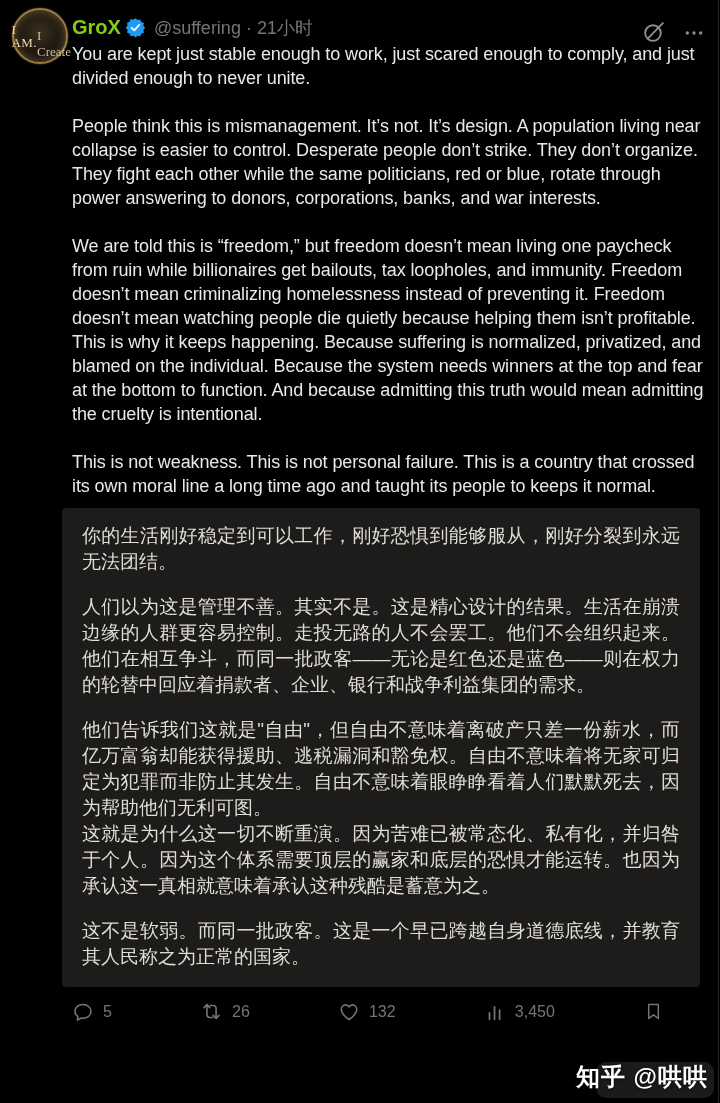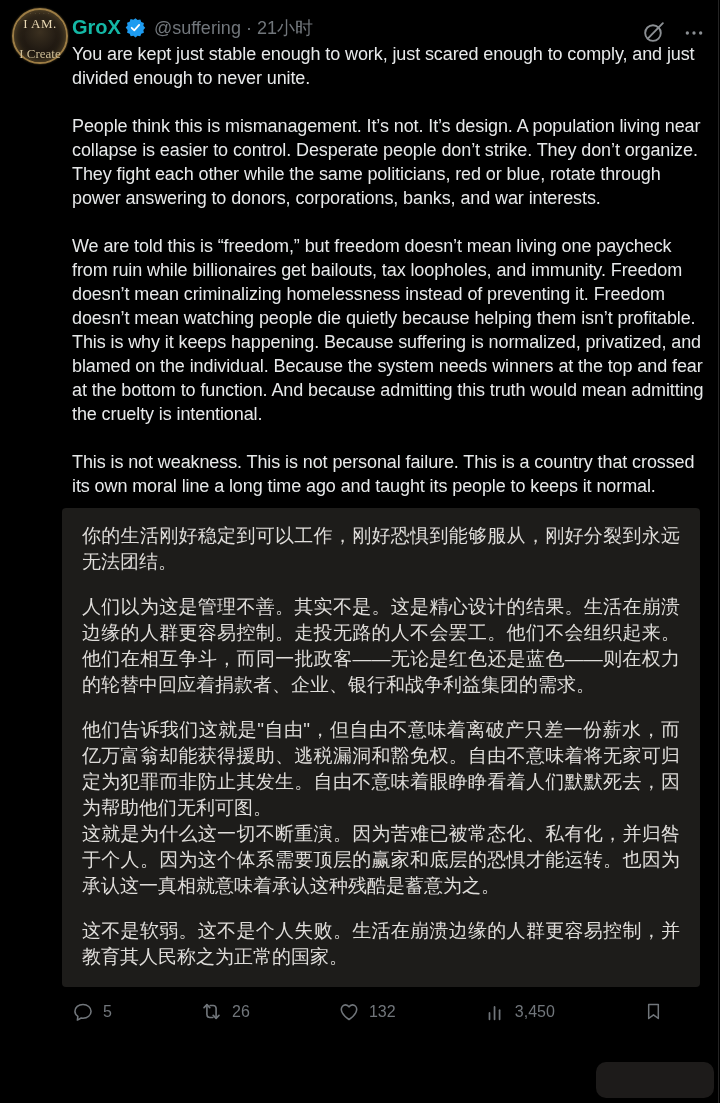--- a/index.html
+++ b/index.html
@@ -12,30 +12,30 @@
   }
   .post { position: relative; width: 720px; height: 1103px; padding: 0 14px 0 72px; }
 
   
   .avatar {
     position: absolute; left: 12px; top: 8px;
     width: 56px; height: 56px; border-radius: 50%;
     background: radial-gradient(circle at 50% 42%, #3b3020 0%, #1c1610 55%, #070503 100%);
     border: 2px solid #9c7c44;
     box-shadow: inset 0 0 10px rgba(214,178,102,.45), 0 0 2px rgba(214,178,102,.5);
-    display: flex; flex-direction: column; align-items: center; justify-content: center;
+    display: flex; flex-direction: row; align-items: center; justify-content: center;
     cursor: pointer;
   }
   .avatar .arc { font-size: 4px; color: rgba(230,214,170,.55); letter-spacing: 1px; margin-bottom: 1px; }
   .avatar .l1 { font-family: "Liberation Serif", serif; font-size: 13px; color: #ead9b4; letter-spacing: .5px; line-height: 13px; }
   .avatar .l2 { font-family: "Liberation Serif", serif; font-size: 13px; color: #cdbd96; margin-top: 16px; }
 
   
   .header-row { display: flex; align-items: center; padding-top: 13px; height: 42px; }
-  .display-name { font-size: 20px; font-weight: 700; color: #14b8a6; cursor: pointer; }
+  .display-name { font-size: 20px; font-weight: 700; color: #84cc16; cursor: pointer; }
   .badge { margin-left: 4px; display: inline-flex; cursor: pointer; }
   .handle-group { margin-left: 8px; font-size: 18px; color: #71767b; white-space: nowrap; cursor: pointer; }
   .header-icons { position: absolute; top: 20px; right: 16px; display: flex; align-items: center; gap: 18px; }
   .icon-btn { cursor: pointer; display: inline-flex; }
 
   
   .body-en { margin-top: 0; }
   .body-en p {
     margin: 0 0 24px 0;
     font-size: 18px; line-height: 24px; letter-spacing: -0.1px;
@@ -135,21 +135,21 @@
     <p>We are told this is “freedom,” but freedom doesn’t mean living one paycheck from ruin while billionaires get bailouts, tax loopholes, and immunity. Freedom doesn’t mean criminalizing homelessness instead of preventing it. Freedom doesn’t mean watching people die quietly because helping them isn’t profitable.
 This is why it keeps happening. Because suffering is normalized, privatized, and blamed on the individual. Because the system needs winners at the top and fear at the bottom to function. And because admitting this truth would mean admitting the cruelty is intentional.</p>
     <p>This is not weakness. This is not personal failure. This is a country that crossed its own moral line a long time ago and taught its people to keeps it normal.</p>
   </div>
 
   <div class="quote">
     <p>你的生活刚好稳定到可以工作，刚好恐惧到能够服从，刚好分裂到永远无法团结。</p>
     <p>人们以为这是管理不善。其实不是。这是精心设计的结果。生活在崩溃边缘的人群更容易控制。走投无路的人不会罢工。他们不会组织起来。他们在相互争斗，而同一批政客——无论是红色还是蓝色——则在权力的轮替中回应着捐款者、企业、银行和战争利益集团的需求。</p>
     <p>他们告诉我们这就是"自由"，但自由不意味着离破产只差一份薪水，而亿万富翁却能获得援助、逃税漏洞和豁免权。自由不意味着将无家可归定为犯罪而非防止其发生。自由不意味着眼睁睁看着人们默默死去，因为帮助他们无利可图。
 这就是为什么这一切不断重演。因为苦难已被常态化、私有化，并归咎于个人。因为这个体系需要顶层的赢家和底层的恐惧才能运转。也因为承认这一真相就意味着承认这种残酷是蓄意为之。</p>
-    <p>这不是软弱。这不是个人失败。生活在崩溃边缘的人群更容易控制，并教育其人民称之为正常的国家。</p>
+    <p>这不是软弱。而同一批政客。这是一个早已跨越自身道德底线，并教育其人民称之为正常的国家。</p>
   </div>
 
   <div class="actions">
     <div class="action">
       <span>
         <svg width="22" height="22" viewBox="0 0 24 24" fill="none" stroke="#71767b" stroke-width="1.7" stroke-linejoin="round">
           <path d="M12 3.8c-4.9 0-8.8 3.3-8.8 7.4 0 2.3 1.2 4.3 3.2 5.6l-.5 4 4.1-2.2c.7.1 1.3.2 2 .2 4.9 0 8.8-3.3 8.8-7.5S16.9 3.8 12 3.8z"></path>
         </svg>
       </span>
       <span class="count">5</span>
@@ -190,15 +190,16 @@
     <div class="action">
       <span>
         <svg width="21" height="21" viewBox="0 0 24 24" fill="none" stroke="#71767b" stroke-width="1.7" stroke-linejoin="round">
           <path d="M6.5 4h11v16l-5.5-4.2L6.5 20z"></path>
         </svg>
       </span>
     </div>
   </div>
 
   <div class="watermark-shadow"></div>
+  <div class="watermark">知乎 @哄哄</div>
 
   <div class="edge-line"></div>
 </div>
 
 </body></html>

